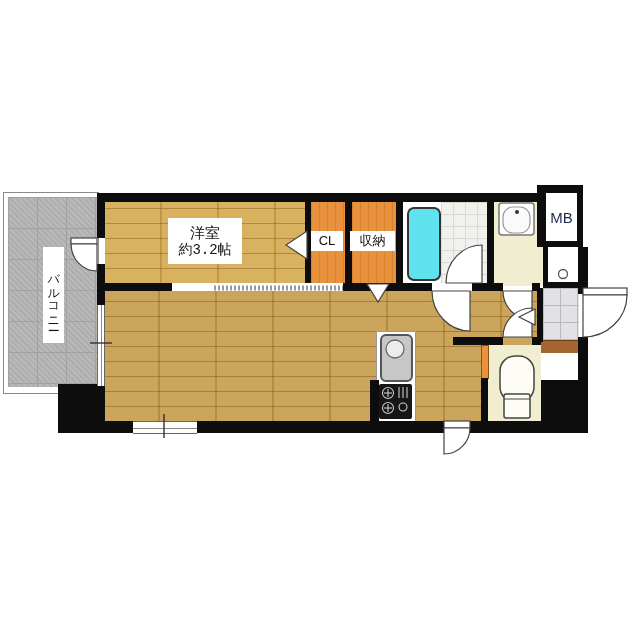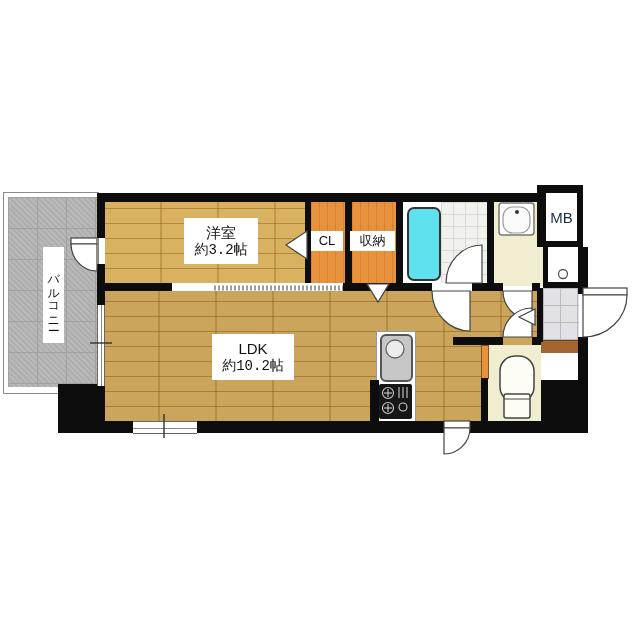--- a/index.html
+++ b/index.html
@@ -172,27 +172,23 @@
         <line x1="388" y1="389" x2="388" y2="397"></line>
       <line x1="384" y1="408" x2="392" y2="408"></line>
         <line x1="388" y1="404" x2="388" y2="412"></line>
       <line x1="399" y1="387" x2="399" y2="398"></line>
         <line x1="403" y1="387" x2="403" y2="398"></line>
         <line x1="407" y1="387" x2="407" y2="398"></line>
       <circle cx="403" cy="407" r="4"></circle>
     </g>
   </svg>
 
-  <div class="label" style="left:168px;top:218px;width:74px;height:46px;margin-left:16px;">
+  <div class="label" style="left:168px;top:218px;width:74px;height:46px;">
     <span class="l1">洋室</span>
     <span class="l2">約3.2帖</span>
-  </div>
-  <div class="label" style="left:212px;top:334px;width:82px;height:46px;">
-    <span class="l1">LDK</span>
-    <span class="l2">約10.2帖</span>
   </div>
   <div class="label small-label" style="left:311px;top:231px;width:32px;height:20px;">
     <span>CL</span>
   </div>
   <div class="label small-label" style="left:350px;top:231px;width:45px;height:20px;">
     <span>収納</span>
   </div>
   <div class="label v-label" style="left:43px;top:247px;width:21px;height:96px;">
     <span>バルコニー</span>
   </div>

